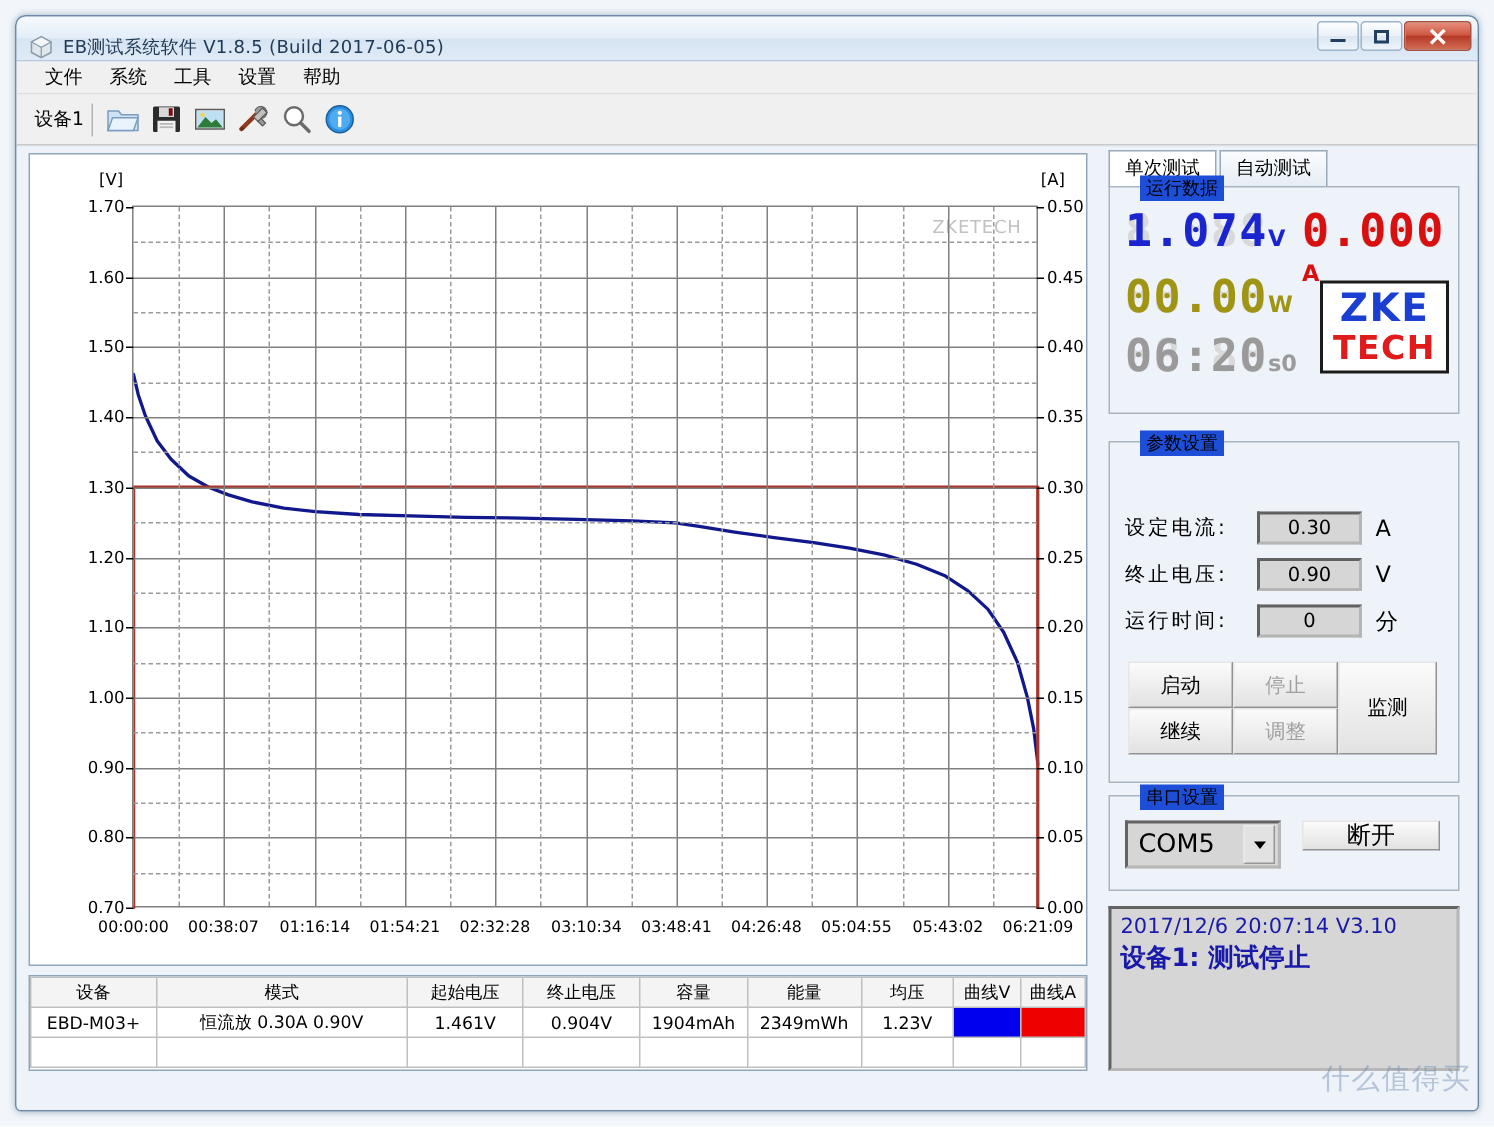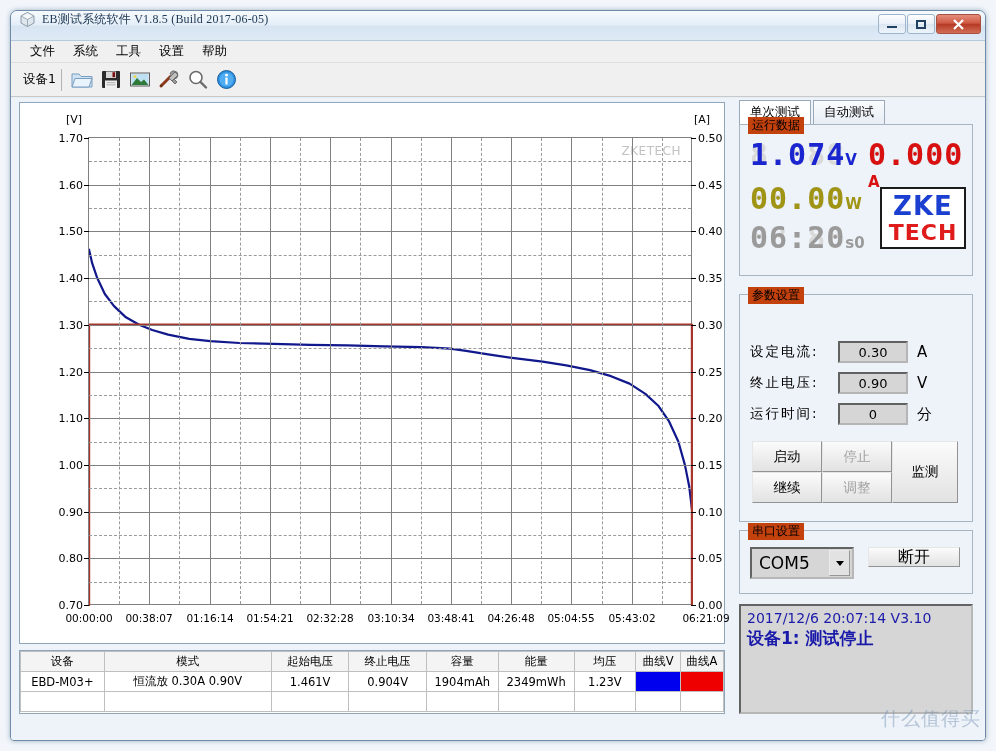--- a/index.html
+++ b/index.html
@@ -26,21 +26,21 @@
     background: linear-gradient(to bottom, #e9f1f9 0%, #dbe7f3 40%, #d3e1f0 100%);
     box-shadow: 0 0 5px rgba(60,90,120,0.45);
     overflow: hidden;
   }
   .titlebar {
     position: relative;
     height: 30px;
     background: linear-gradient(to bottom, #f6fafd 0%, #e4eef8 48%, #d6e4f2 52%, #dfeaf6 100%);
     border-bottom: 1px solid #b6c9dc;
     border-radius: 6px 6px 0 0;
-    display: flex; align-items: flex-start; font-family: Liberation Serif, serif;
+    display: flex; align-items: flex-end;
   }
   .titlebar .appicon {
     width: 17px; height: 17px;
     margin-left: 8px; margin-right: 6px;
     position: relative; flex: none;
   }
   .titlebar .title {
     font-size: 12px; color: #213a55;
     letter-spacing: 0.2px;
     white-space: nowrap;
@@ -200,22 +200,22 @@
     background: #ffffff;
     position: relative; top: 1px;
     padding-bottom: 4px;
   }
   .groupbox {
     position: absolute;
     border: 1px solid #a8b4c0;
     background: transparent;
   }
   .groupbox > .gb-label {
-    position: absolute; left: 8px; top: -8px;
-    background: #c2410c;
+    position: absolute; left: 20px; top: -8px;
+    background: #1d4ed8;
     padding: 0 4px;
     font-size: 12px; color:#000;
   }
 
   
   .lcdrow { position:absolute; }
   .lcd {
     position: relative;
     font-family: "DejaVu Sans Mono", "Liberation Mono", monospace;
     font-weight: bold;
@@ -506,21 +506,21 @@
             <div class="xtick" style="left: 362px;">03:48:41</div>
             <div class="gl-solid-v" style="left: 422px;"></div>
             <div class="gl-dash-v" style="left: 452px;"></div>
             <div class="xtick" style="left: 422px;">04:26:48</div>
             <div class="gl-solid-v" style="left: 482px;"></div>
             <div class="gl-dash-v" style="left: 513px;"></div>
             <div class="xtick" style="left: 482px;">05:04:55</div>
             <div class="gl-solid-v" style="left: 543px;"></div>
             <div class="gl-dash-v" style="left: 573px;"></div>
             <div class="xtick" style="left: 543px;">05:43:02</div>
-            <div class="xtick" style="left: 617px;">06:21:09</div>
+            <div class="xtick" style="left: 603px;">06:21:09</div>
           </div>
       </div>
 
       <div class="tablewrap">
         <table class="datatable">
           <thead>
             <tr>
               <th style="width:84px">设备</th>
               <th style="width:168px">模式</th>
               <th style="width:78px">起始电压</th>

